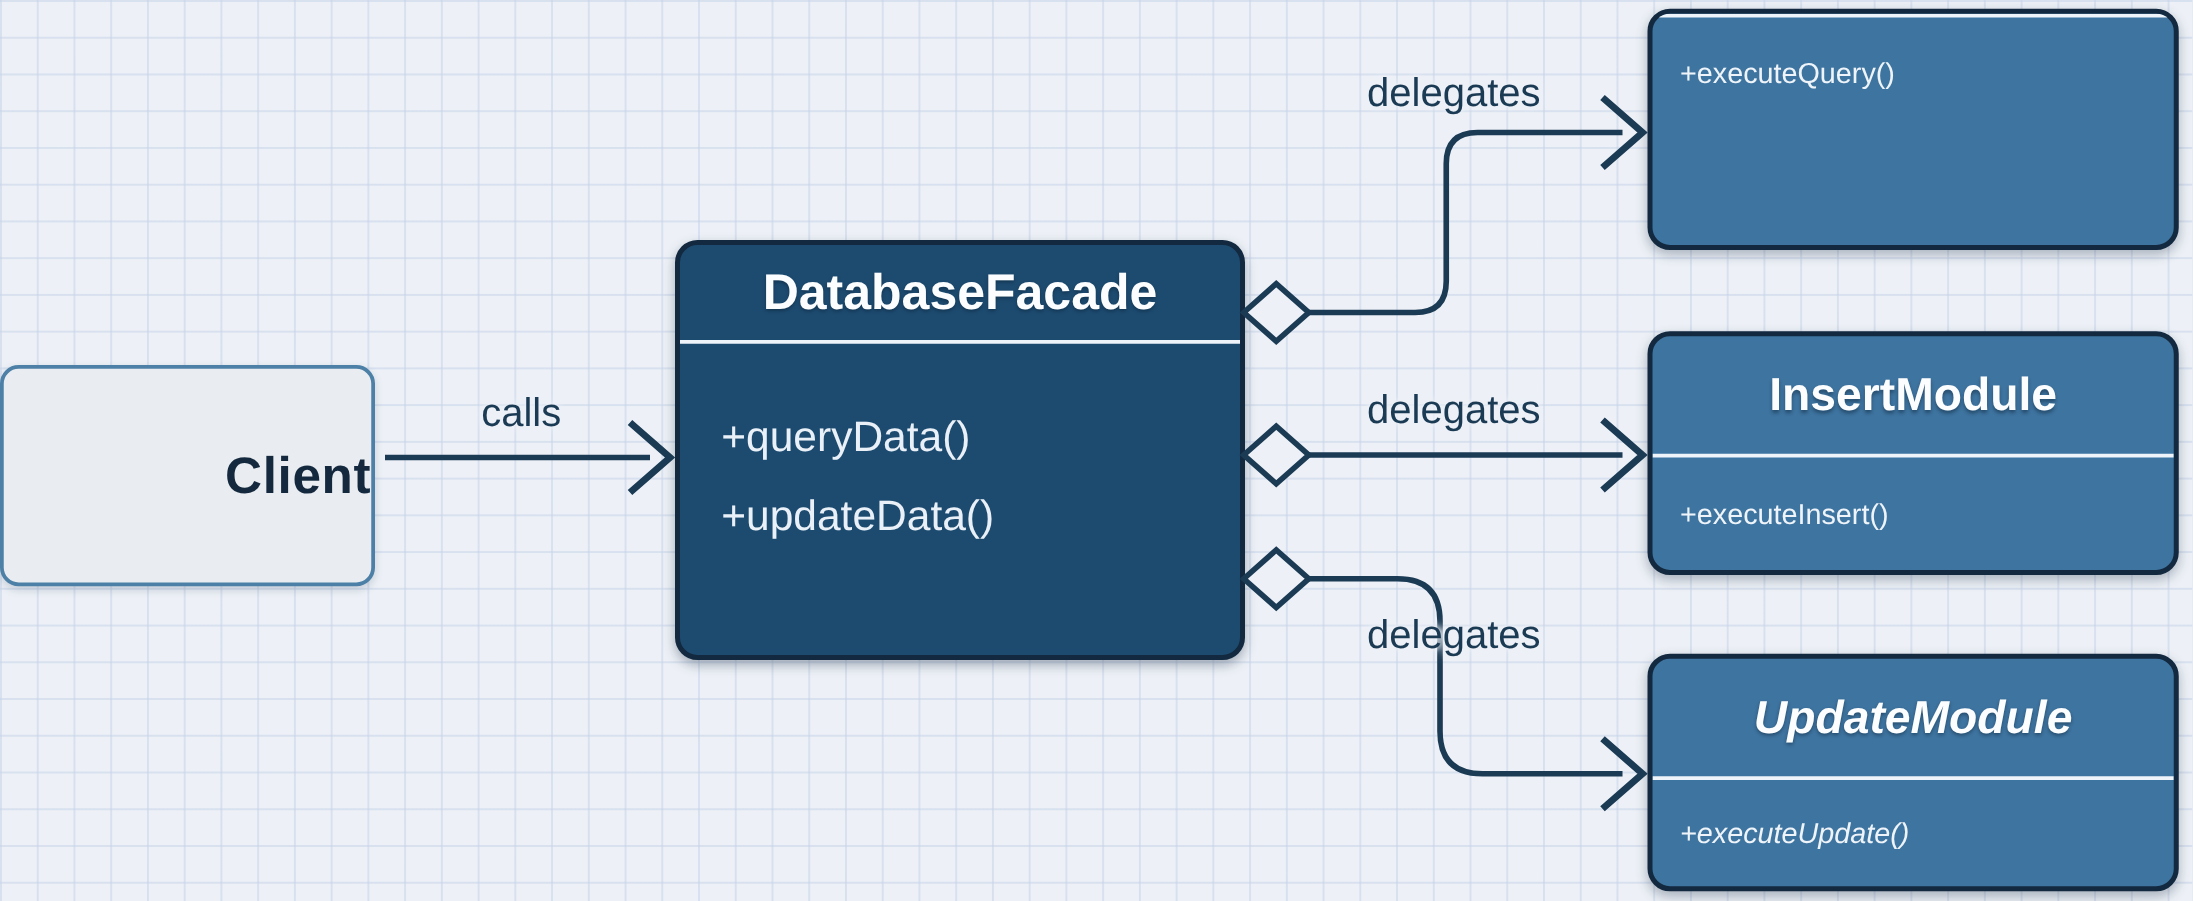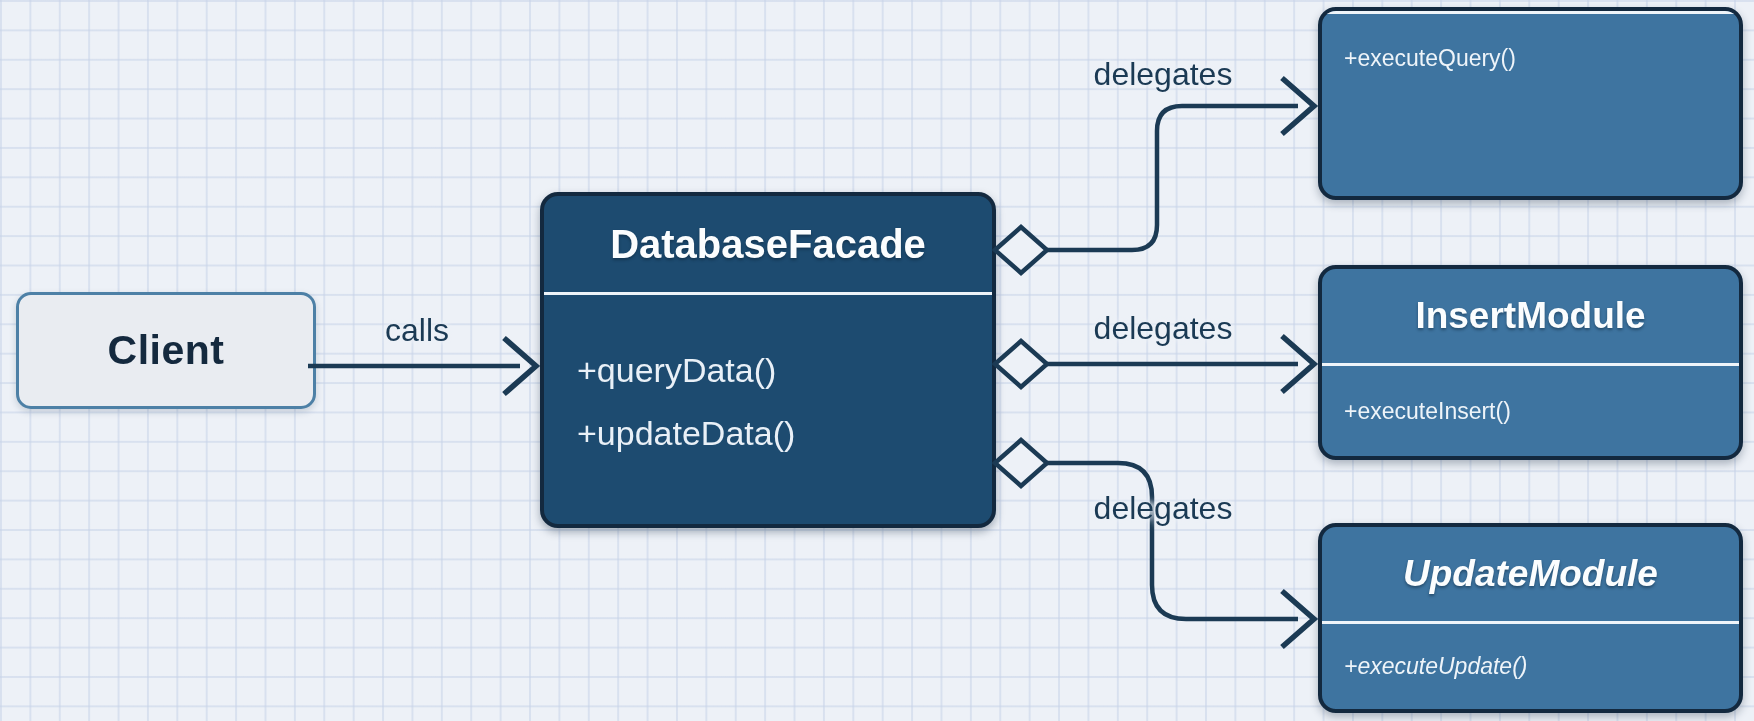--- a/index.html
+++ b/index.html
@@ -10,34 +10,34 @@
     font-family:"Liberation Sans", sans-serif;
     background-color:#edf1f7;
     background-image:
       linear-gradient(to right, rgba(199,211,232,.55) 1.5px, transparent 1.5px),
       linear-gradient(to bottom, rgba(199,211,232,.55) 1.5px, transparent 1.5px);
     background-size:29.4px 29.4px;
   }
   .node{position:absolute;box-sizing:border-box;}
   
   .client{
-    left:16px;top:292px;width:300px;height:117px;
+    left:0;top:292px;width:300px;height:177px;
     background:#e9ecf1;border:3.5px solid #4d80a6;border-radius:15px;
-    display:flex;align-items:center;justify-content:center;
+    display:flex;align-items:center;justify-content:flex-end;
     box-shadow:0 3px 7px rgba(24,49,76,.18);
   }
   .client .title{font-size:41px;font-weight:700;color:#14293e;letter-spacing:.5px;}
   
   .facade{
     left:540px;top:192px;width:456px;height:336px;
     background:#1d4b70;border:4px solid #13293f;border-radius:18px;
     box-shadow:0 4px 9px rgba(16,38,60,.35);
     color:#eef4f9;
   }
-  .facade .titlebar{height:96px;display:flex;align-items:center;justify-content:center;}
+  .facade .titlebar{height:76px;display:flex;align-items:center;justify-content:center;}
   .facade .title{font-size:40px;font-weight:700;color:#fbfdfe;text-shadow:0 2px 3px rgba(9,28,47,.45);}
   .sep{height:3px;background:#eef4f9;width:100%;}
   .facade .methods{padding:16px 0 0 33px;margin-top:28px;}
   .facade .method{font-size:34px;line-height:63px;color:#e9f0f7;}
   
   .module{
     left:1318px;width:425px;
     background:#3e74a0;border:4.5px solid #13293f;border-radius:18px;
     box-shadow:0 4px 9px rgba(16,38,60,.3);
     color:#eef4f9;overflow:hidden;

